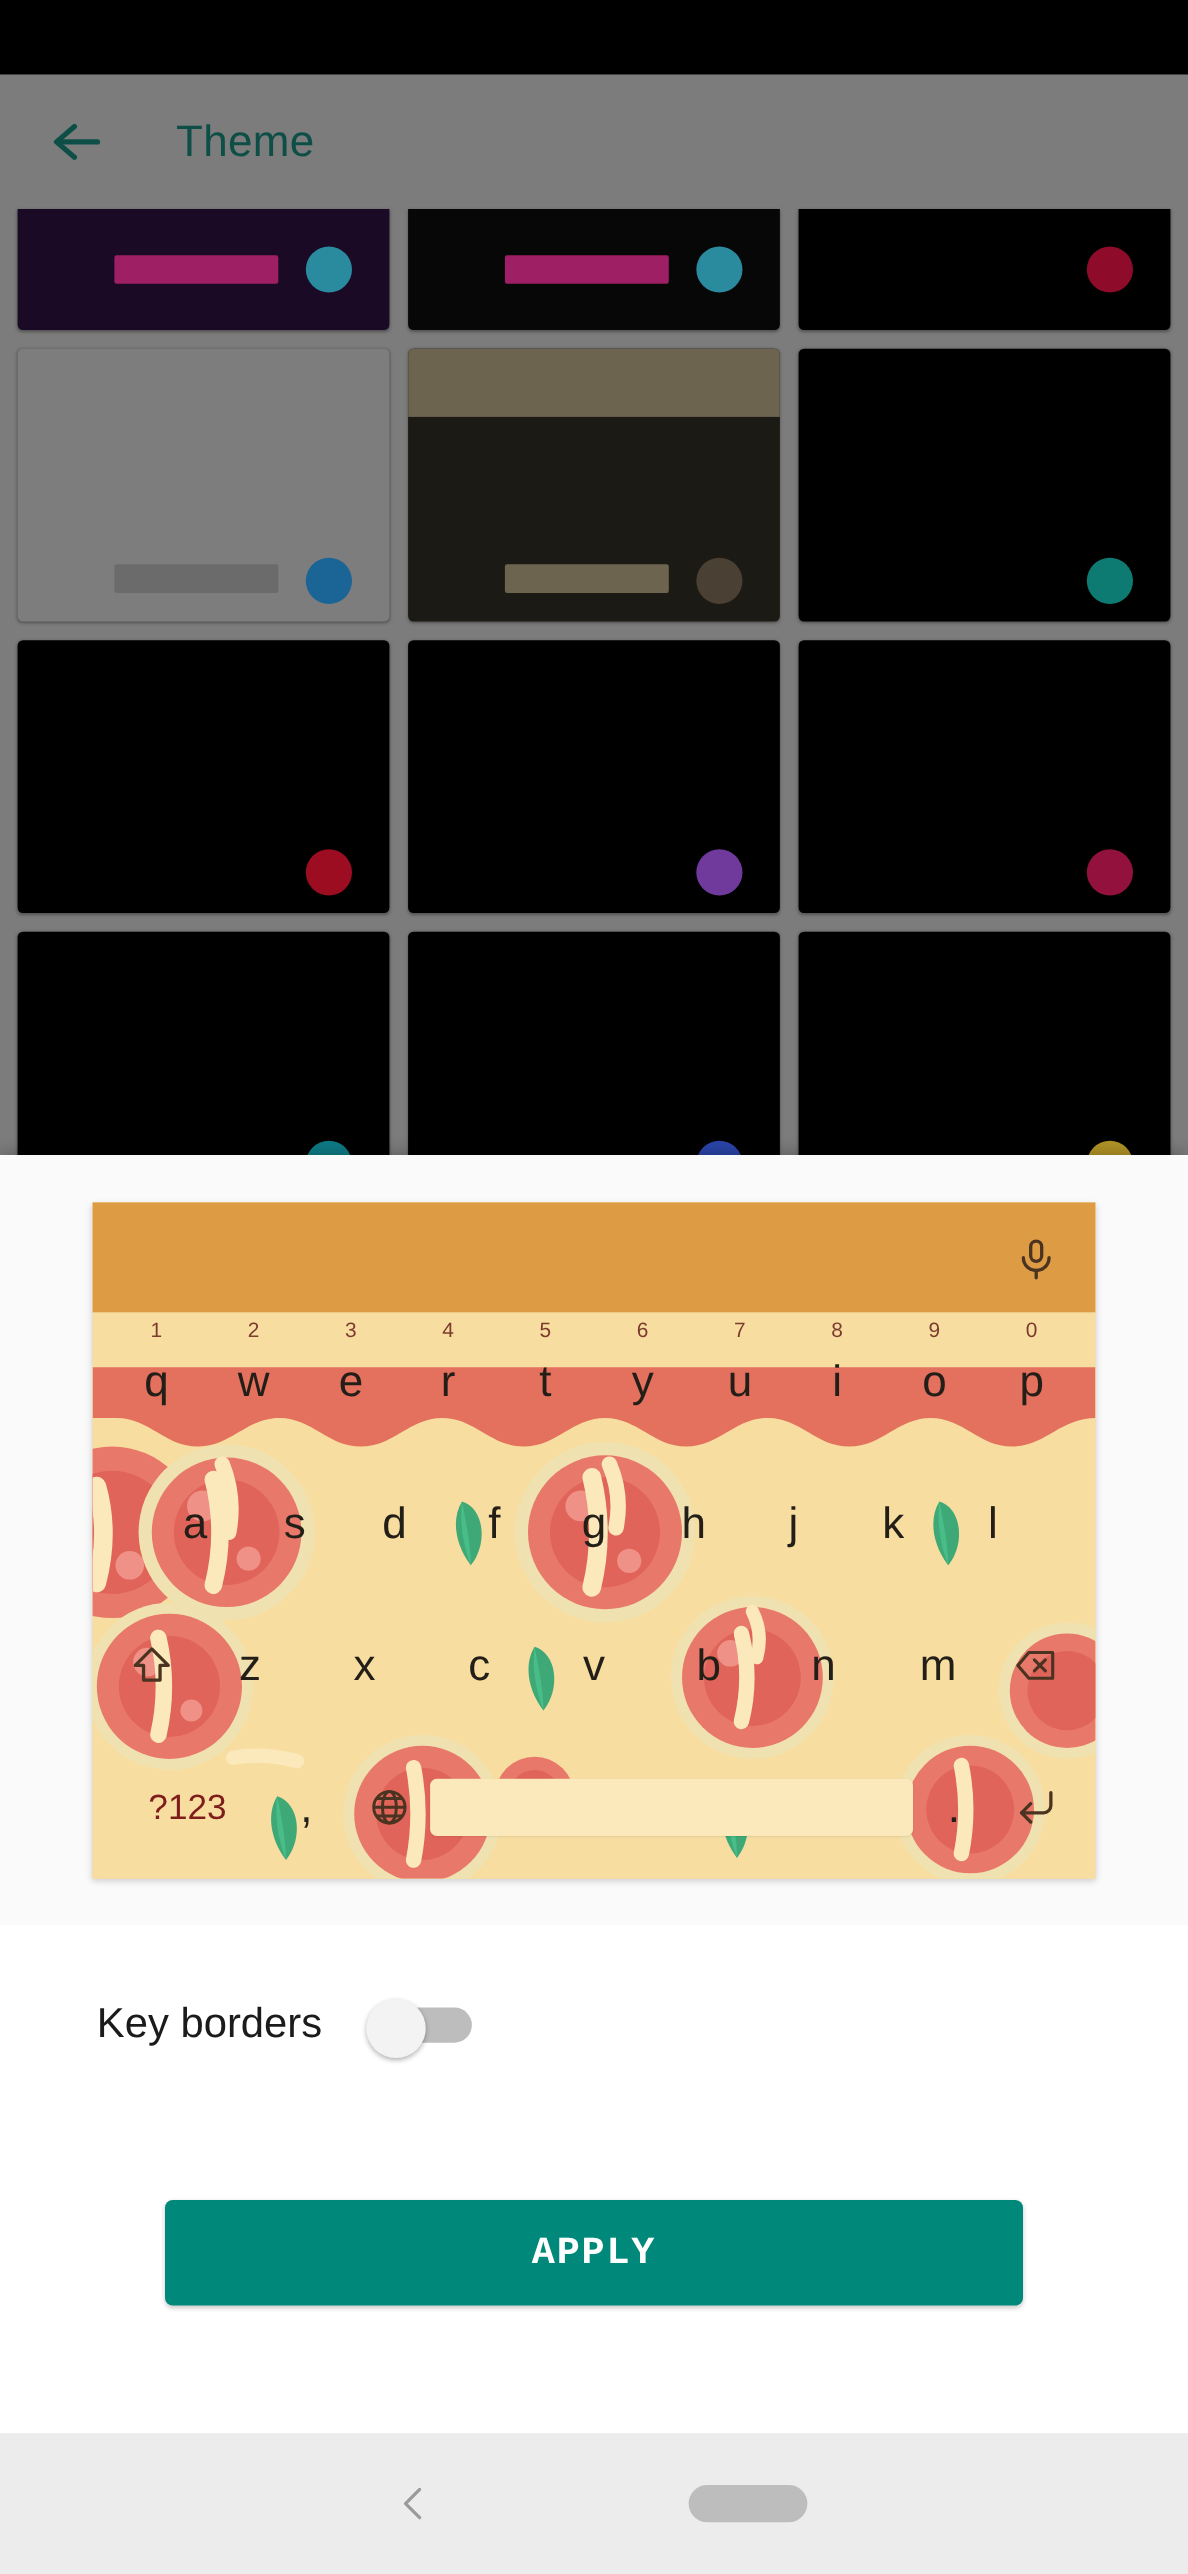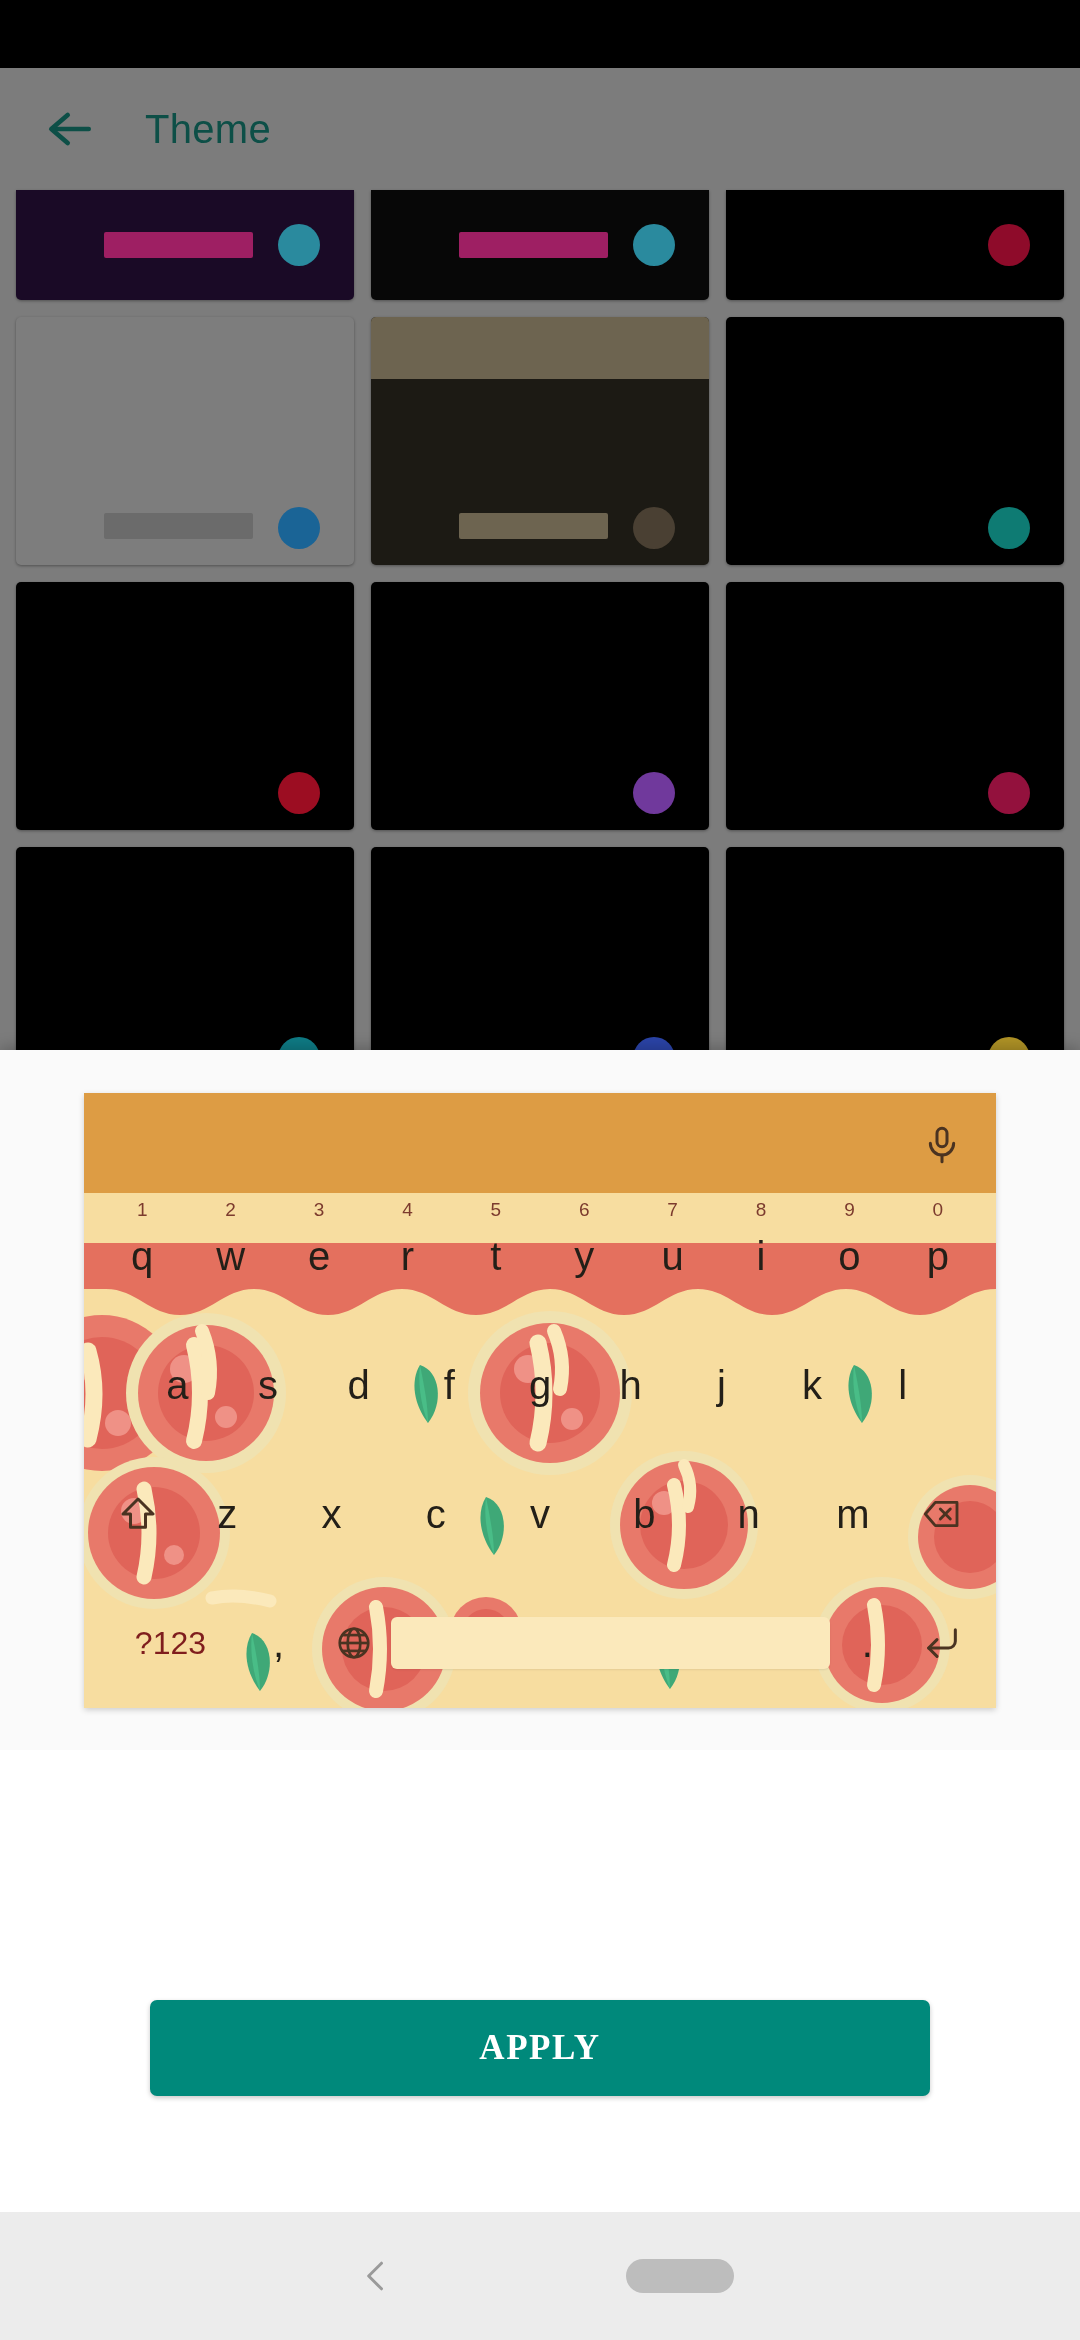--- a/index.html
+++ b/index.html
@@ -28,21 +28,21 @@
     position:absolute; left:0; top:0; width:1080px; height:122px;
     display:flex; align-items:center; gap:0;
   }
   .back-arrow{
     width:96px; height:96px; margin-left:22px;
     display:flex; align-items:center; justify-content:center;
     cursor:pointer;
   }
   .appbar-title{
     font-size:40px; color:#0d4f47; letter-spacing:.3px;
-    margin-left:27px;
+    margin-left:42px;
   }
 
   
   .grid{
     position:absolute; left:0; top:122px; width:1080px;
     display:grid;
     grid-template-columns:repeat(3,1fr);
     gap:17px;
     padding:0 16px;
   }
@@ -145,21 +145,21 @@
   }
 
   .apply-wrap{
     position:absolute; left:0; top:950px; width:1080px;
     display:flex; justify-content:center;
   }
   .apply-btn{
     width:780px; height:96px; border:none; border-radius:7px;
     background:#00897b; color:#ffffff;
     font-size:35px; font-weight:bold; letter-spacing:1.6px;
-    font-family:Liberation Serif, serif;
+    font-family:Liberation Mono, monospace;
     cursor:pointer;
     box-shadow:0 2px 5px rgba(0,0,0,.22);
   }
 
   
   .navbar{
     position:absolute; left:0; top:2212px; width:1080px; height:128px;
     background:#ececec;
     display:flex; align-items:center; justify-content:center;
     gap:220px;
@@ -450,20 +450,27 @@
                 <polyline points="9 10 4 15 9 20"></polyline>
                 <path d="M20 4v7a4 4 0 0 1-4 4H4"></path>
               </svg>
             </div>
           </div>
         </div>
 
       </div>
     </div>
 
+    <div class="setting-row">
+      <div class="setting-label">Key borders</div>
+      <div class="switch">
+        <div class="track"></div>
+        <div class="thumb"></div>
+      </div>
+    </div>
 
     <div class="apply-wrap">
       <button class="apply-btn">APPLY</button>
     </div>
   </div>
 
   <div class="navbar">
     <div class="nav-back">
       <svg viewBox="0 0 24 24" width="44" height="44" fill="none" stroke="#9a9a9a" stroke-width="1.6" stroke-linecap="round" stroke-linejoin="round">
         <polyline points="15 5 8 12 15 19"></polyline>

